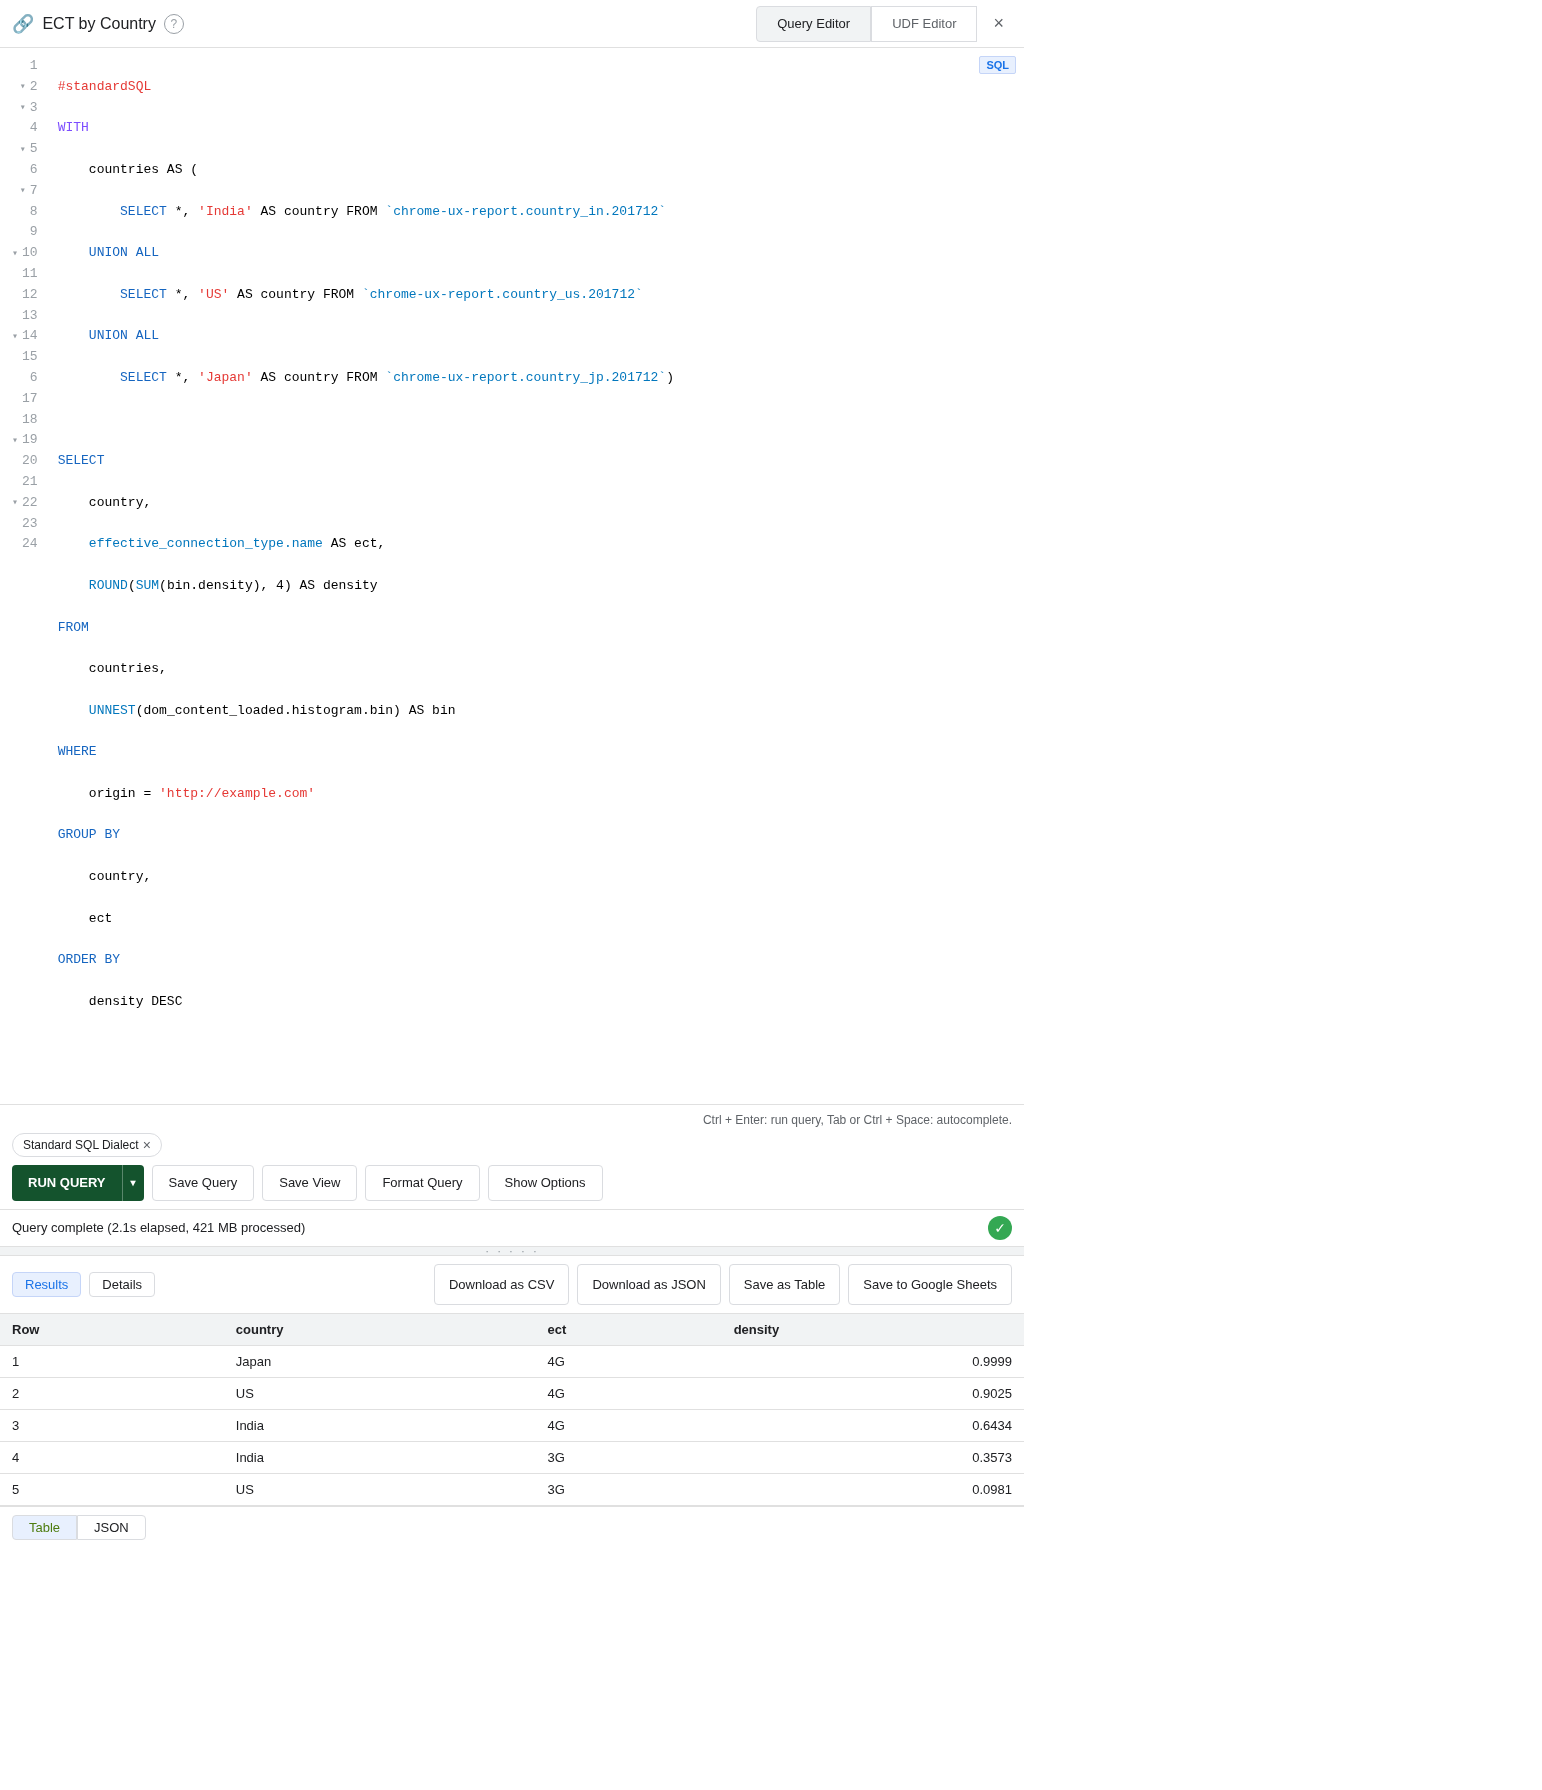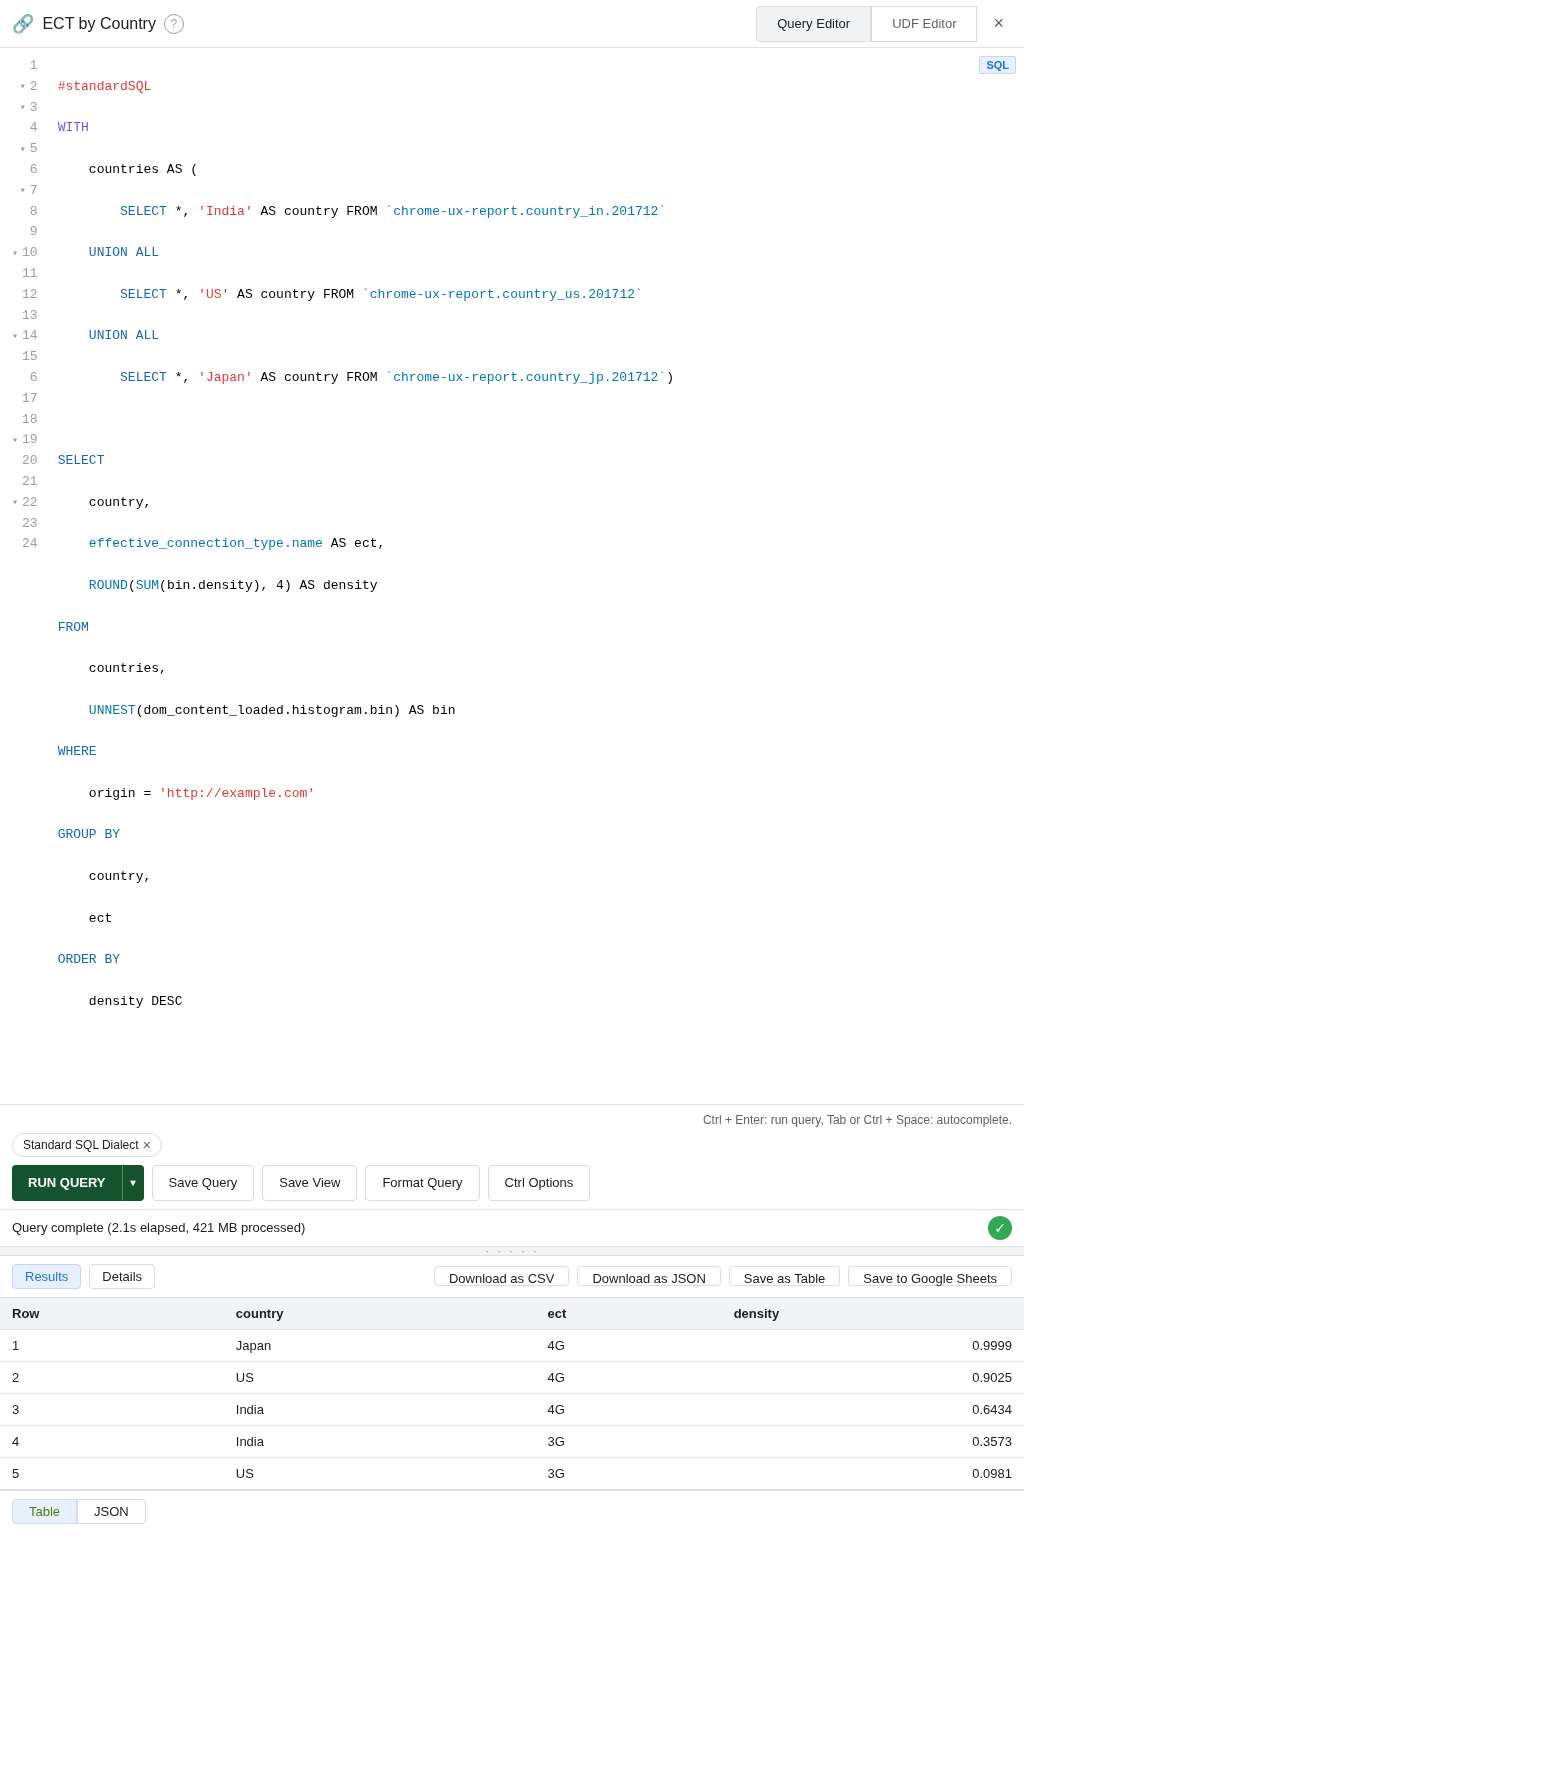--- a/index.html
+++ b/index.html
@@ -260,21 +260,21 @@
     }
     .results-tab.active {
       background: #e8f0fe;
       border-color: #c5d5f8;
       color: #1a73e8;
       font-weight: 500;
     }
     .results-spacer { flex: 1; }
     .download-btn {
       padding: 4px 14px;
-      height: 20px;
+      height: 41px;
       border: 1px solid #dadce0;
       background: #fff;
       border-radius: 4px;
       font-size: 13px;
       color: #202124;
       cursor: pointer;
     }
 
     
     .results-table {
@@ -464,21 +464,21 @@
     </div>
   </div>
   <div class="btn-row">
     <button class="run-query-btn">
       <span class="run-query-main">RUN QUERY</span>
       <span class="run-query-arrow">▾</span>
     </button>
     <button class="toolbar-btn">Save Query</button>
     <button class="toolbar-btn">Save View</button>
     <button class="toolbar-btn">Format Query</button>
-    <button class="toolbar-btn">Ctrl Options</button>
+    <button class="toolbar-btn">Show Options</button>
   </div>
 </div>
 
 <div class="status-bar">
   <span class="status-text">Query complete (2.1s elapsed, 421 MB processed)</span>
   <div class="check-icon">✓</div>
 </div>
 
 <div class="resize-handle">
   <span class="resize-dots">· · · · ·</span>

